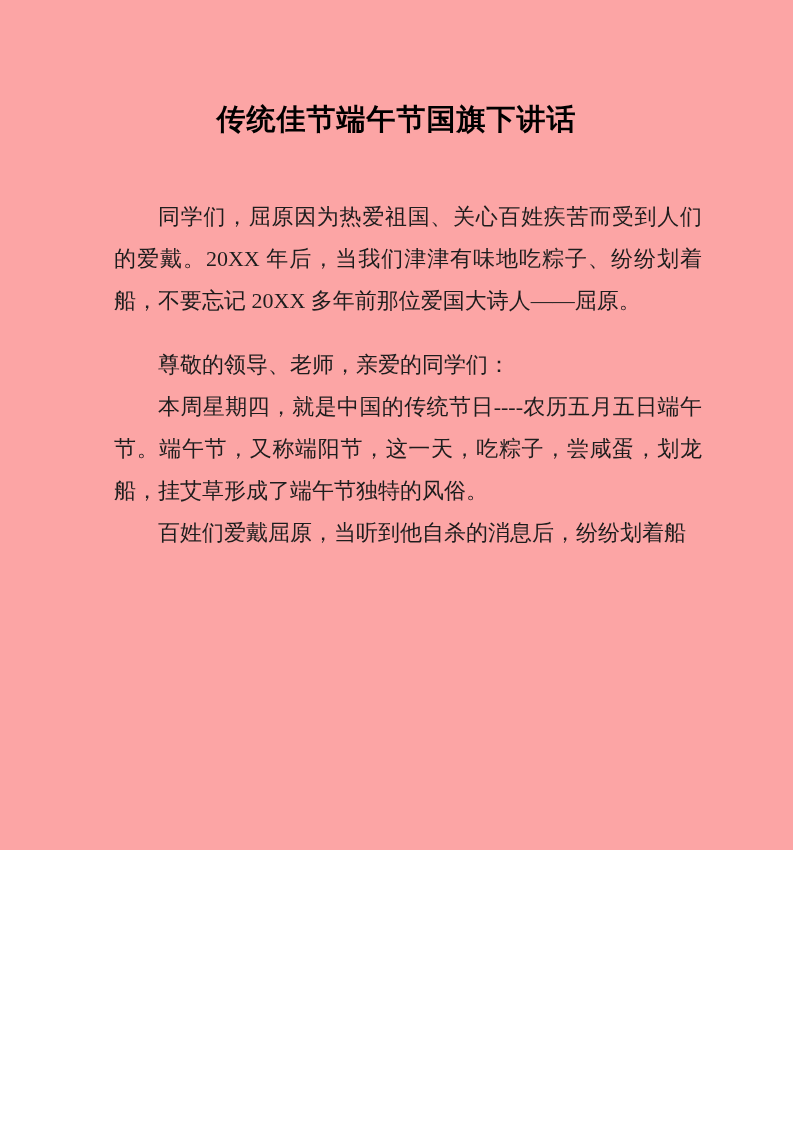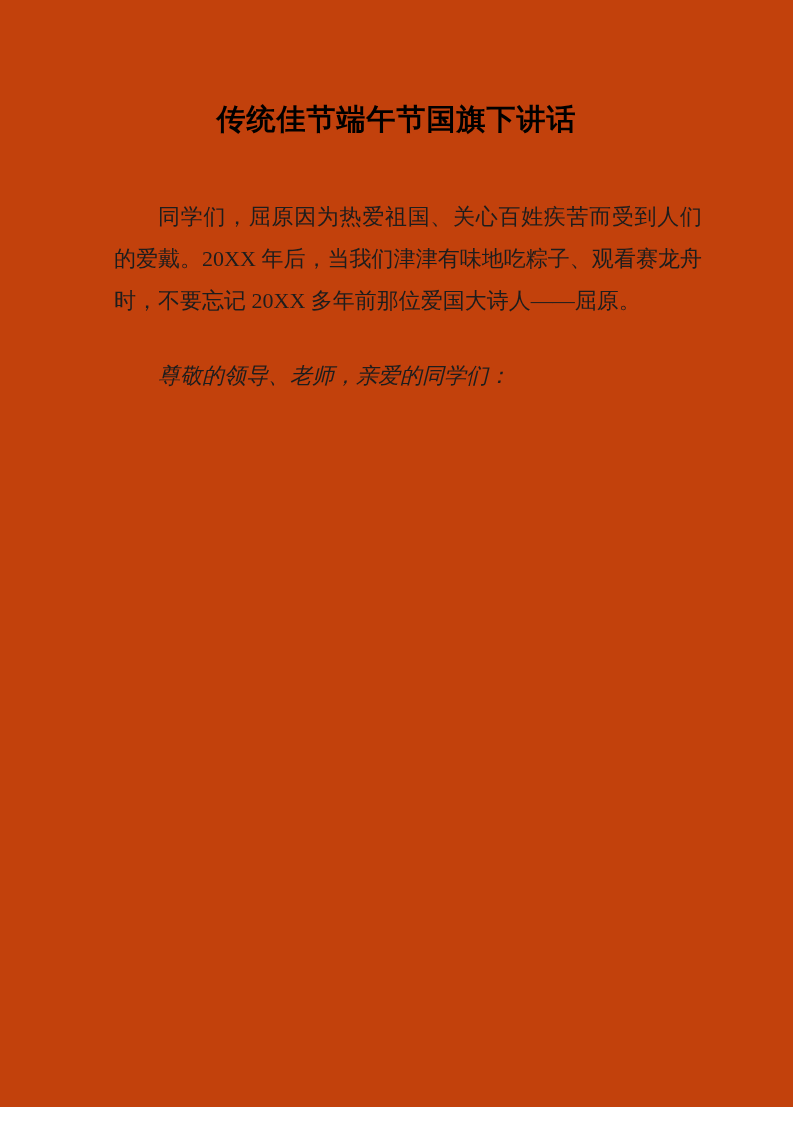--- a/index.html
+++ b/index.html
@@ -3,22 +3,22 @@
 <meta charset="utf-8">
 <style>
   html, body {
     margin: 0;
     padding: 0;
     background: #ffffff;
   }
   .page {
     position: relative;
     width: 793px;
-    height: 1107px;
-    background: #c2410c;
+    height: 850px;
+    background: #fca5a5;
     overflow: hidden;
   }
   .doc-title {
     margin: 103px 0 0 0;
     padding: 0;
     width: 793px;
     text-align: center;
     font-family: "DejaVu Sans", sans-serif;
     font-weight: bold;
     font-size: 29px;
@@ -39,26 +39,27 @@
     color: #1d1d1d;
     text-align: justify;
     text-align-last: left;
     text-indent: 44px;
     word-break: break-all;
   }
   .content p.first {
     margin-top: 61px;
   }
   .content p.gap-before {
-    margin-top: 33px;
-    font-style: italic;
+    margin-top: 22px;
   }
 </style>
 </head>
 <body>
 
 <div class="page">
   <h1 class="doc-title">传统佳节端午节国旗下讲话</h1>
   <div class="content">
-    <p class="first">同学们，屈原因为热爱祖国、关心百姓疾苦而受到人们的爱戴。20XX 年后，当我们津津有味地吃粽子、观看赛龙舟时，不要忘记 20XX 多年前那位爱国大诗人——屈原。</p>
+    <p class="first">同学们，屈原因为热爱祖国、关心百姓疾苦而受到人们的爱戴。20XX 年后，当我们津津有味地吃粽子、纷纷划着船，不要忘记 20XX 多年前那位爱国大诗人——屈原。</p>
     <p class="gap-before">尊敬的领导、老师，亲爱的同学们：</p>
+    <p>本周星期四，就是中国的传统节日----农历五月五日端午节。端午节，又称端阳节，这一天，吃粽子，尝咸蛋，划龙船，挂艾草形成了端午节独特的风俗。</p>
+    <p>百姓们爱戴屈原，当听到他自杀的消息后，纷纷划着船</p>
   </div>
 </div>
 
 </body></html>

